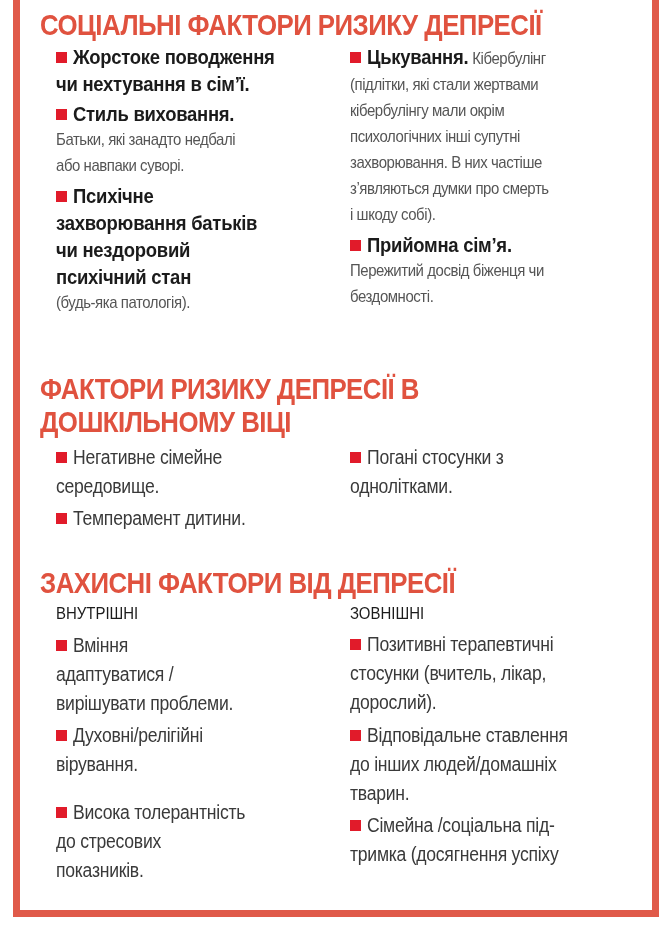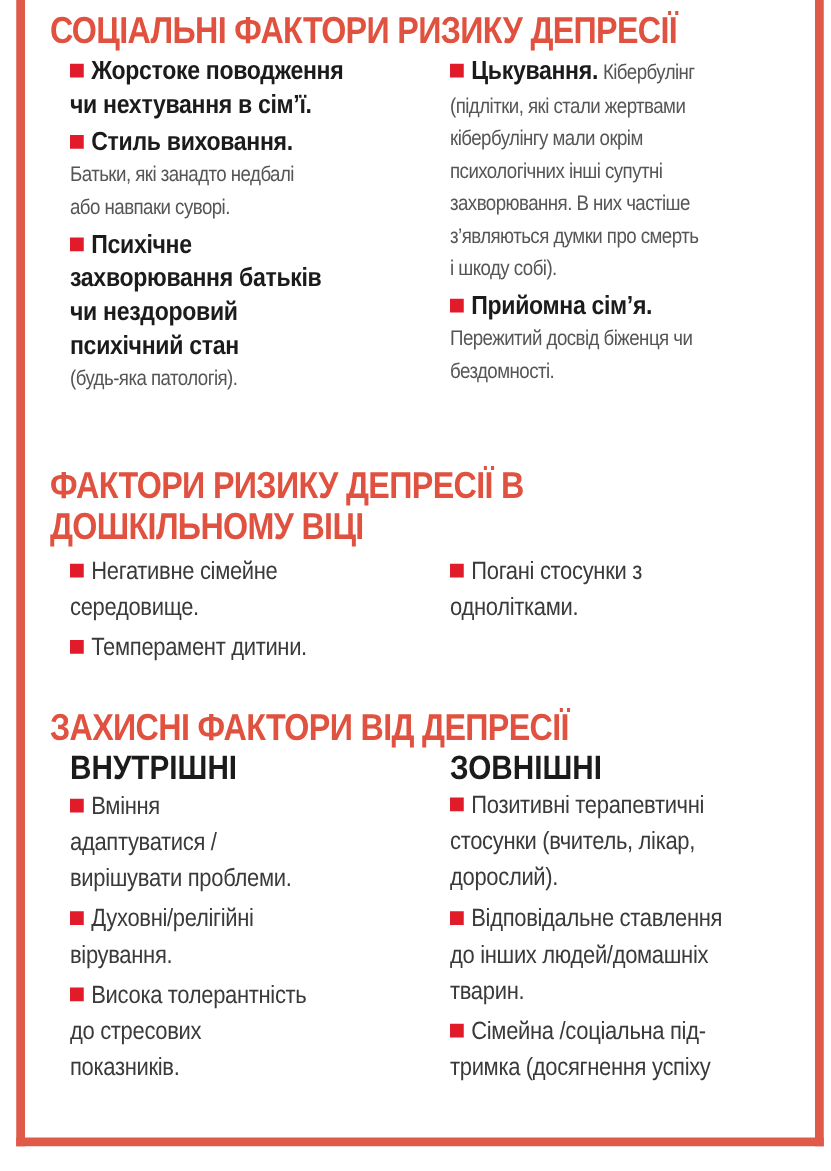--- a/index.html
+++ b/index.html
@@ -10,31 +10,31 @@
   }
   .section { position: absolute; left: 40px; width: 600px; }
   .title {
     color: #e0523f; font-weight: bold; font-size: 30px; line-height: 33px;
     letter-spacing: -0.6px; transform: scaleX(0.86); transform-origin: left top;
     white-space: nowrap; margin: 0;
   }
   .cols { position: relative; }
   .col { position: absolute; top: 0; }
   .colL { left: 16px; width: 300px; }
-  .colR { left: 320px; width: 290px; }
+  .colR { left: 310px; width: 290px; }
   .item { margin: 0; color: #2a2a2a; }
   .bullet {
     display: inline-block; width: 11px; height: 11px; background: #e11b2a;
     margin-right: 6px; vertical-align: 1px;
   }
   .head { font-weight: bold; color: #1b1b1b; font-size: 21px; line-height: 27px; letter-spacing: -0.3px; }
   .body { color: #555555; font-size: 17px; line-height: 26px; letter-spacing: -0.5px; }
   .plain { color: #3a3a3a; font-size: 20px; line-height: 29px; letter-spacing: -0.3px; }
   .narrow { display: inline-block; transform: scaleX(0.88); transform-origin: left top; }
-  .sub { font-weight: bold; font-size: 27px; line-height: 26px; color: #1b1b1b; margin: 0; }
+  .sub { font-weight: normal; font-size: 17px; line-height: 26px; color: #1b1b1b; margin: 0; }
   .w { white-space: nowrap; }
 </style>
 </head>
 <body>
 
 <div class="frame"></div>
 
 <div class="section" style="top:8px;">
   <h2 class="title">СОЦІАЛЬНІ ФАКТОРИ РИЗИКУ ДЕПРЕСІЇ</h2>
   <div class="cols" style="margin-top:2px;">
@@ -104,21 +104,21 @@
       <div class="sub w"><span class="narrow">ВНУТРІШНІ</span></div>
       <div class="item plain" style="margin-top:4px;">
         <div class="w"><span class="bullet"></span><span class="narrow">Вміння</span></div>
         <div class="w"><span class="narrow">адаптуватися /</span></div>
         <div class="w"><span class="narrow">вирішувати проблеми.</span></div>
       </div>
       <div class="item plain" style="margin-top:3px;">
         <div class="w"><span class="bullet"></span><span class="narrow">Духовні/релігійні</span></div>
         <div class="w"><span class="narrow">вірування.</span></div>
       </div>
-      <div class="item plain" style="margin-top:3px;">
+      <div class="item plain" style="margin-top:19px;">
         <div class="w"><span class="bullet"></span><span class="narrow">Висока толерантність</span></div>
         <div class="w"><span class="narrow">до стресових</span></div>
         <div class="w"><span class="narrow">показників.</span></div>
       </div>
     </div>
     <div class="col colR">
       <div class="sub w"><span class="narrow">ЗОВНІШНІ</span></div>
       <div class="item plain" style="margin-top:3px;">
         <div class="w"><span class="bullet"></span><span class="narrow">Позитивні терапевтичні</span></div>
         <div class="w"><span class="narrow">стосунки (вчитель, лікар,</span></div>

